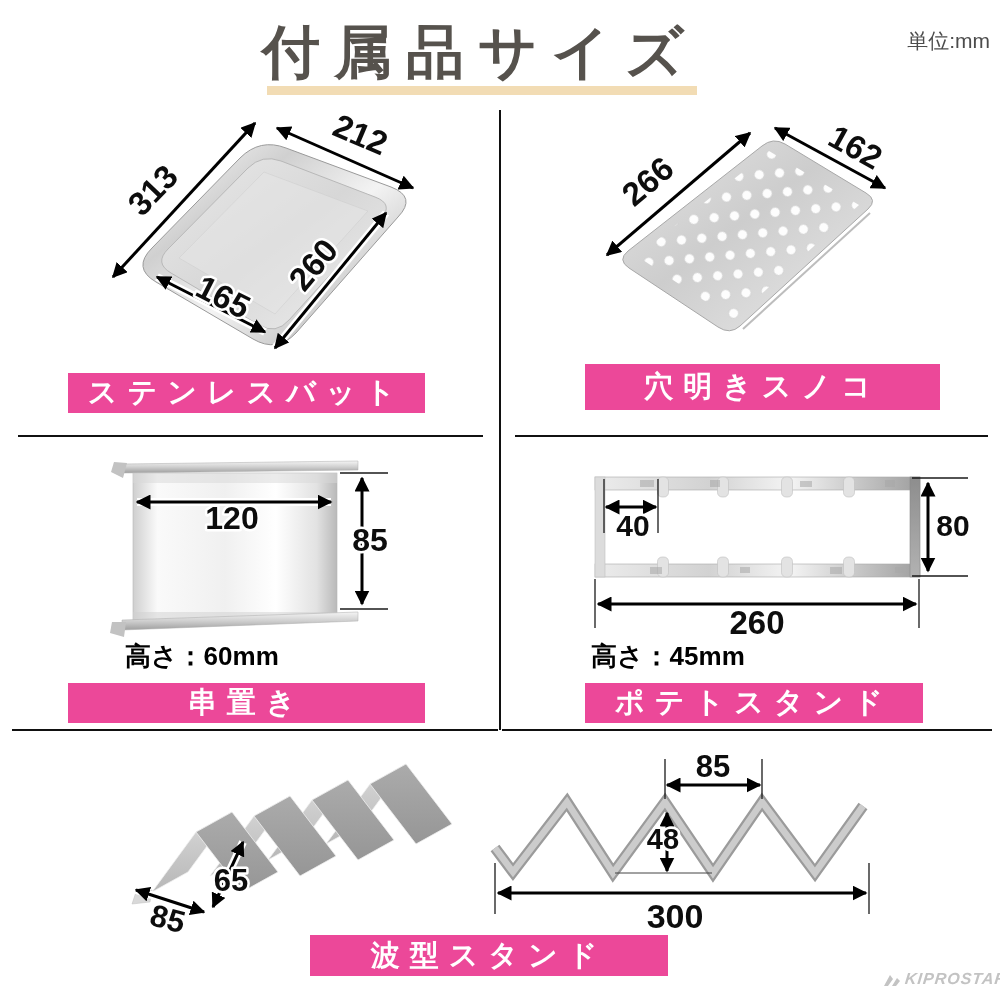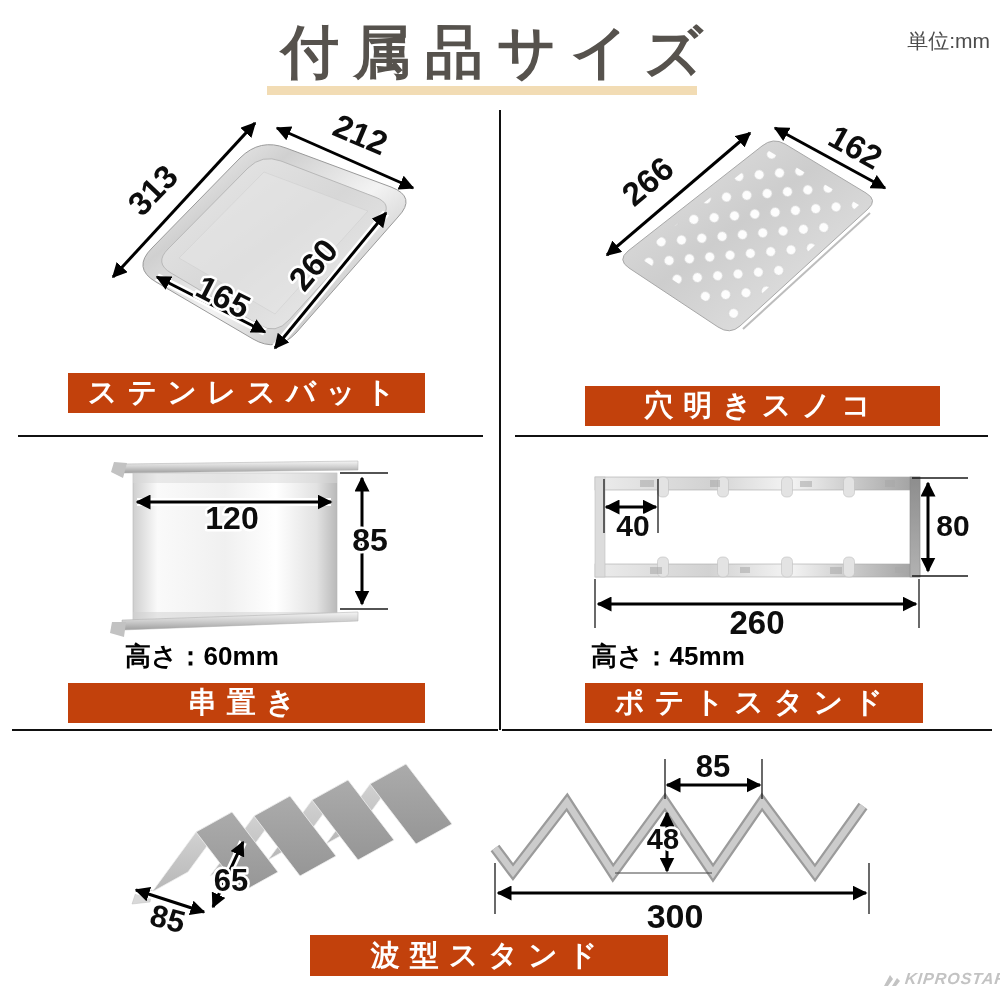--- a/index.html
+++ b/index.html
@@ -1,32 +1,32 @@
 <!DOCTYPE html>
 <html><head>
 <meta charset="utf-8">
 <style>
   html,body{margin:0;padding:0;background:#ffffff;}
   .page{position:relative;width:1000px;height:1000px;background:#ffffff;overflow:hidden;
         font-family:"Liberation Sans",sans-serif;}
   .abs{position:absolute;}
   .page-title{left:0;top:14px;width:960px;text-align:center;font-size:58px;font-weight:bold;
-              color:#56524d;letter-spacing:14px;white-space:nowrap;padding-left:19px;}
+              color:#56524d;letter-spacing:14px;white-space:nowrap;}
   .title-underline{left:267px;top:86px;width:430px;height:9px;background:#f2dcb4;}
   .unit-label{left:855px;top:27px;width:135px;text-align:right;font-size:21px;font-weight:normal;color:#4c4c4c;}
   .vline{left:499px;top:110px;width:2px;height:620px;background:#111;}
   .hline{height:2px;background:#111;}
   .hl1a{left:18px;top:435px;width:465px;}
   .hl1b{left:515px;top:435px;width:473px;}
   .hl2a{left:12px;top:729px;width:486px;}
   .hl2b{left:502px;top:729px;width:490px;}
-  .label-box{background:#c2410c;color:#ffffff;font-weight:bold;font-size:29px;
+  .label-box{background:#ec4899;color:#ffffff;font-weight:bold;font-size:29px;
              display:flex;align-items:center;justify-content:center;letter-spacing:10px;white-space:nowrap;}
   .lb-r1l{left:68px;top:373px;width:357px;height:40px;}
-  .lb-r1r{left:585px;top:386px;width:355px;height:40px;}
+  .lb-r1r{left:585px;top:364px;width:355px;height:46px;}
   .lb-r2l{left:68px;top:683px;width:357px;height:40px;}
   .lb-r2r{left:585px;top:683px;width:338px;height:40px;}
   .lb-r3{left:310px;top:935px;width:358px;height:41px;}
   .height-note{font-size:26px;font-weight:bold;color:#000;}
   .hn-l{left:125px;top:639px;}
   .hn-r{left:591px;top:639px;}
   .dt{font-family:"Liberation Sans",sans-serif;font-weight:bold;fill:#0d0d0d;paint-order:stroke;
       stroke:#ffffff;stroke-width:5px;stroke-linejoin:round;text-anchor:middle;}
   .ext{stroke:#1a1a1a;stroke-width:1.3;}
   .al{stroke:#000;stroke-width:3;}

